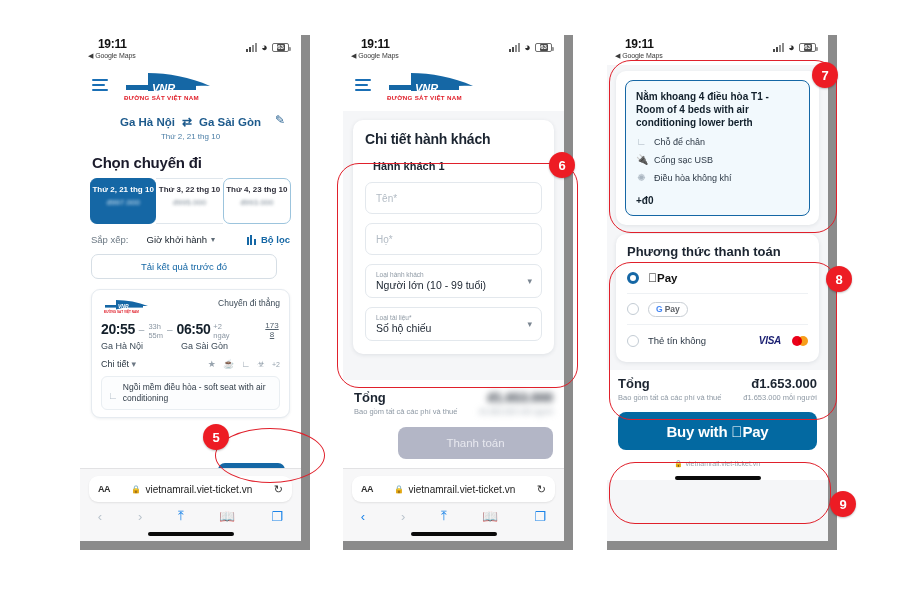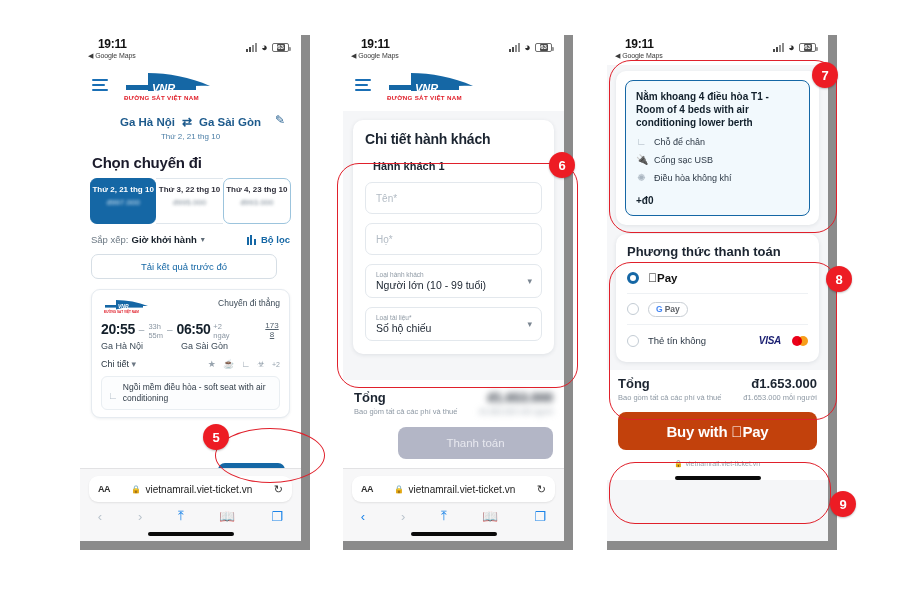--- a/index.html
+++ b/index.html
@@ -97,21 +97,21 @@
     border-top:1px solid #dfe6ec; border-bottom:1px solid #dfe6ec;
   }
   .dtab .dlbl{ font-weight:bold; }
   .dtab .dprice{ color:#7d8a96; font-size:8px; filter: blur(1.4px); margin-top:2px;}
   .dtab.sel { background:#1567a5; color:#fff; border-radius:7px; border-color:#1567a5;}
   .dtab.sel .dprice{ color:#cfe4f3; }
   .dtab.outl { border:1px solid #9cc4dd; border-radius:7px; }
 
   .sortrow { display:flex; align-items:center; font-size:9.5px; color:#5e6b76; }
   .sortrow .lbl{ color:#6b7883; }
-  .sortrow .val{ color:#17202a; font-weight:bold; margin-left:3px;}
+  .sortrow .val{ color:#17202a; font-weight:normal; margin-left:18px;}
   .sortrow .chev{ margin-left:4px; color:#5e6b76; font-size:8px;}
   .filter { margin-left:auto; display:flex; align-items:center; gap:5px; color:#1567a5; font-weight:bold; font-size:9.5px;}
   .fbars { display:flex; gap:1.5px; align-items:flex-end; }
   .fbars i{ display:block; width:2px; background:#1567a5;}
   .fbars i:nth-child(1){height:8px;} .fbars i:nth-child(2){height:10px;} .fbars i:nth-child(3){height:6px;}
 
   .btn-outline {
     border:1px solid #d6dee5; border-radius:7px; height:25px;
     display:flex; align-items:center; justify-content:center;
     color:#1567a5; font-size:9.5px; font-weight:normal;
@@ -233,21 +233,21 @@
     font-size:8.5px; font-weight:bold; color:#5f6368; display:flex; align-items:center; gap:2px;
   }
   .cc-lbl { font-size:9.5px; color:#2c3845; }
   .cards { margin-left:auto; display:flex; align-items:center; gap:11px;}
   .visa { font-size:10px; font-weight:bold; color:#1a1f71; font-style:italic; letter-spacing:-0.3px;}
   .mc { position:relative; width:16px; height:10px;}
   .mc i{ position:absolute; top:0; width:10px; height:10px; border-radius:50%;}
   .mc i:nth-child(1){ left:0; background:#eb001b;}
   .mc i:nth-child(2){ right:0; background:#f79e1b; mix-blend-mode:multiply;}
   .btn-apay {
-    background:#c2410c; color:#fff; border-radius:8px; height:38px;
+    background:#0369a1; color:#fff; border-radius:8px; height:38px;
     display:flex; align-items:center; justify-content:center;
     font-size:15px; font-weight:bold; letter-spacing:-0.2px;
   }
   .url-mini { text-align:center; font-size:7px; color:#9aa4ae; filter: blur(.6px);}
 
   
   .ann { position:absolute; inset:0; pointer-events:none; }
   .badge {
     position:absolute; width:26px; height:26px; border-radius:50%;
     background:#ed1c24; color:#fff; font-size:13px; font-weight:bold;

